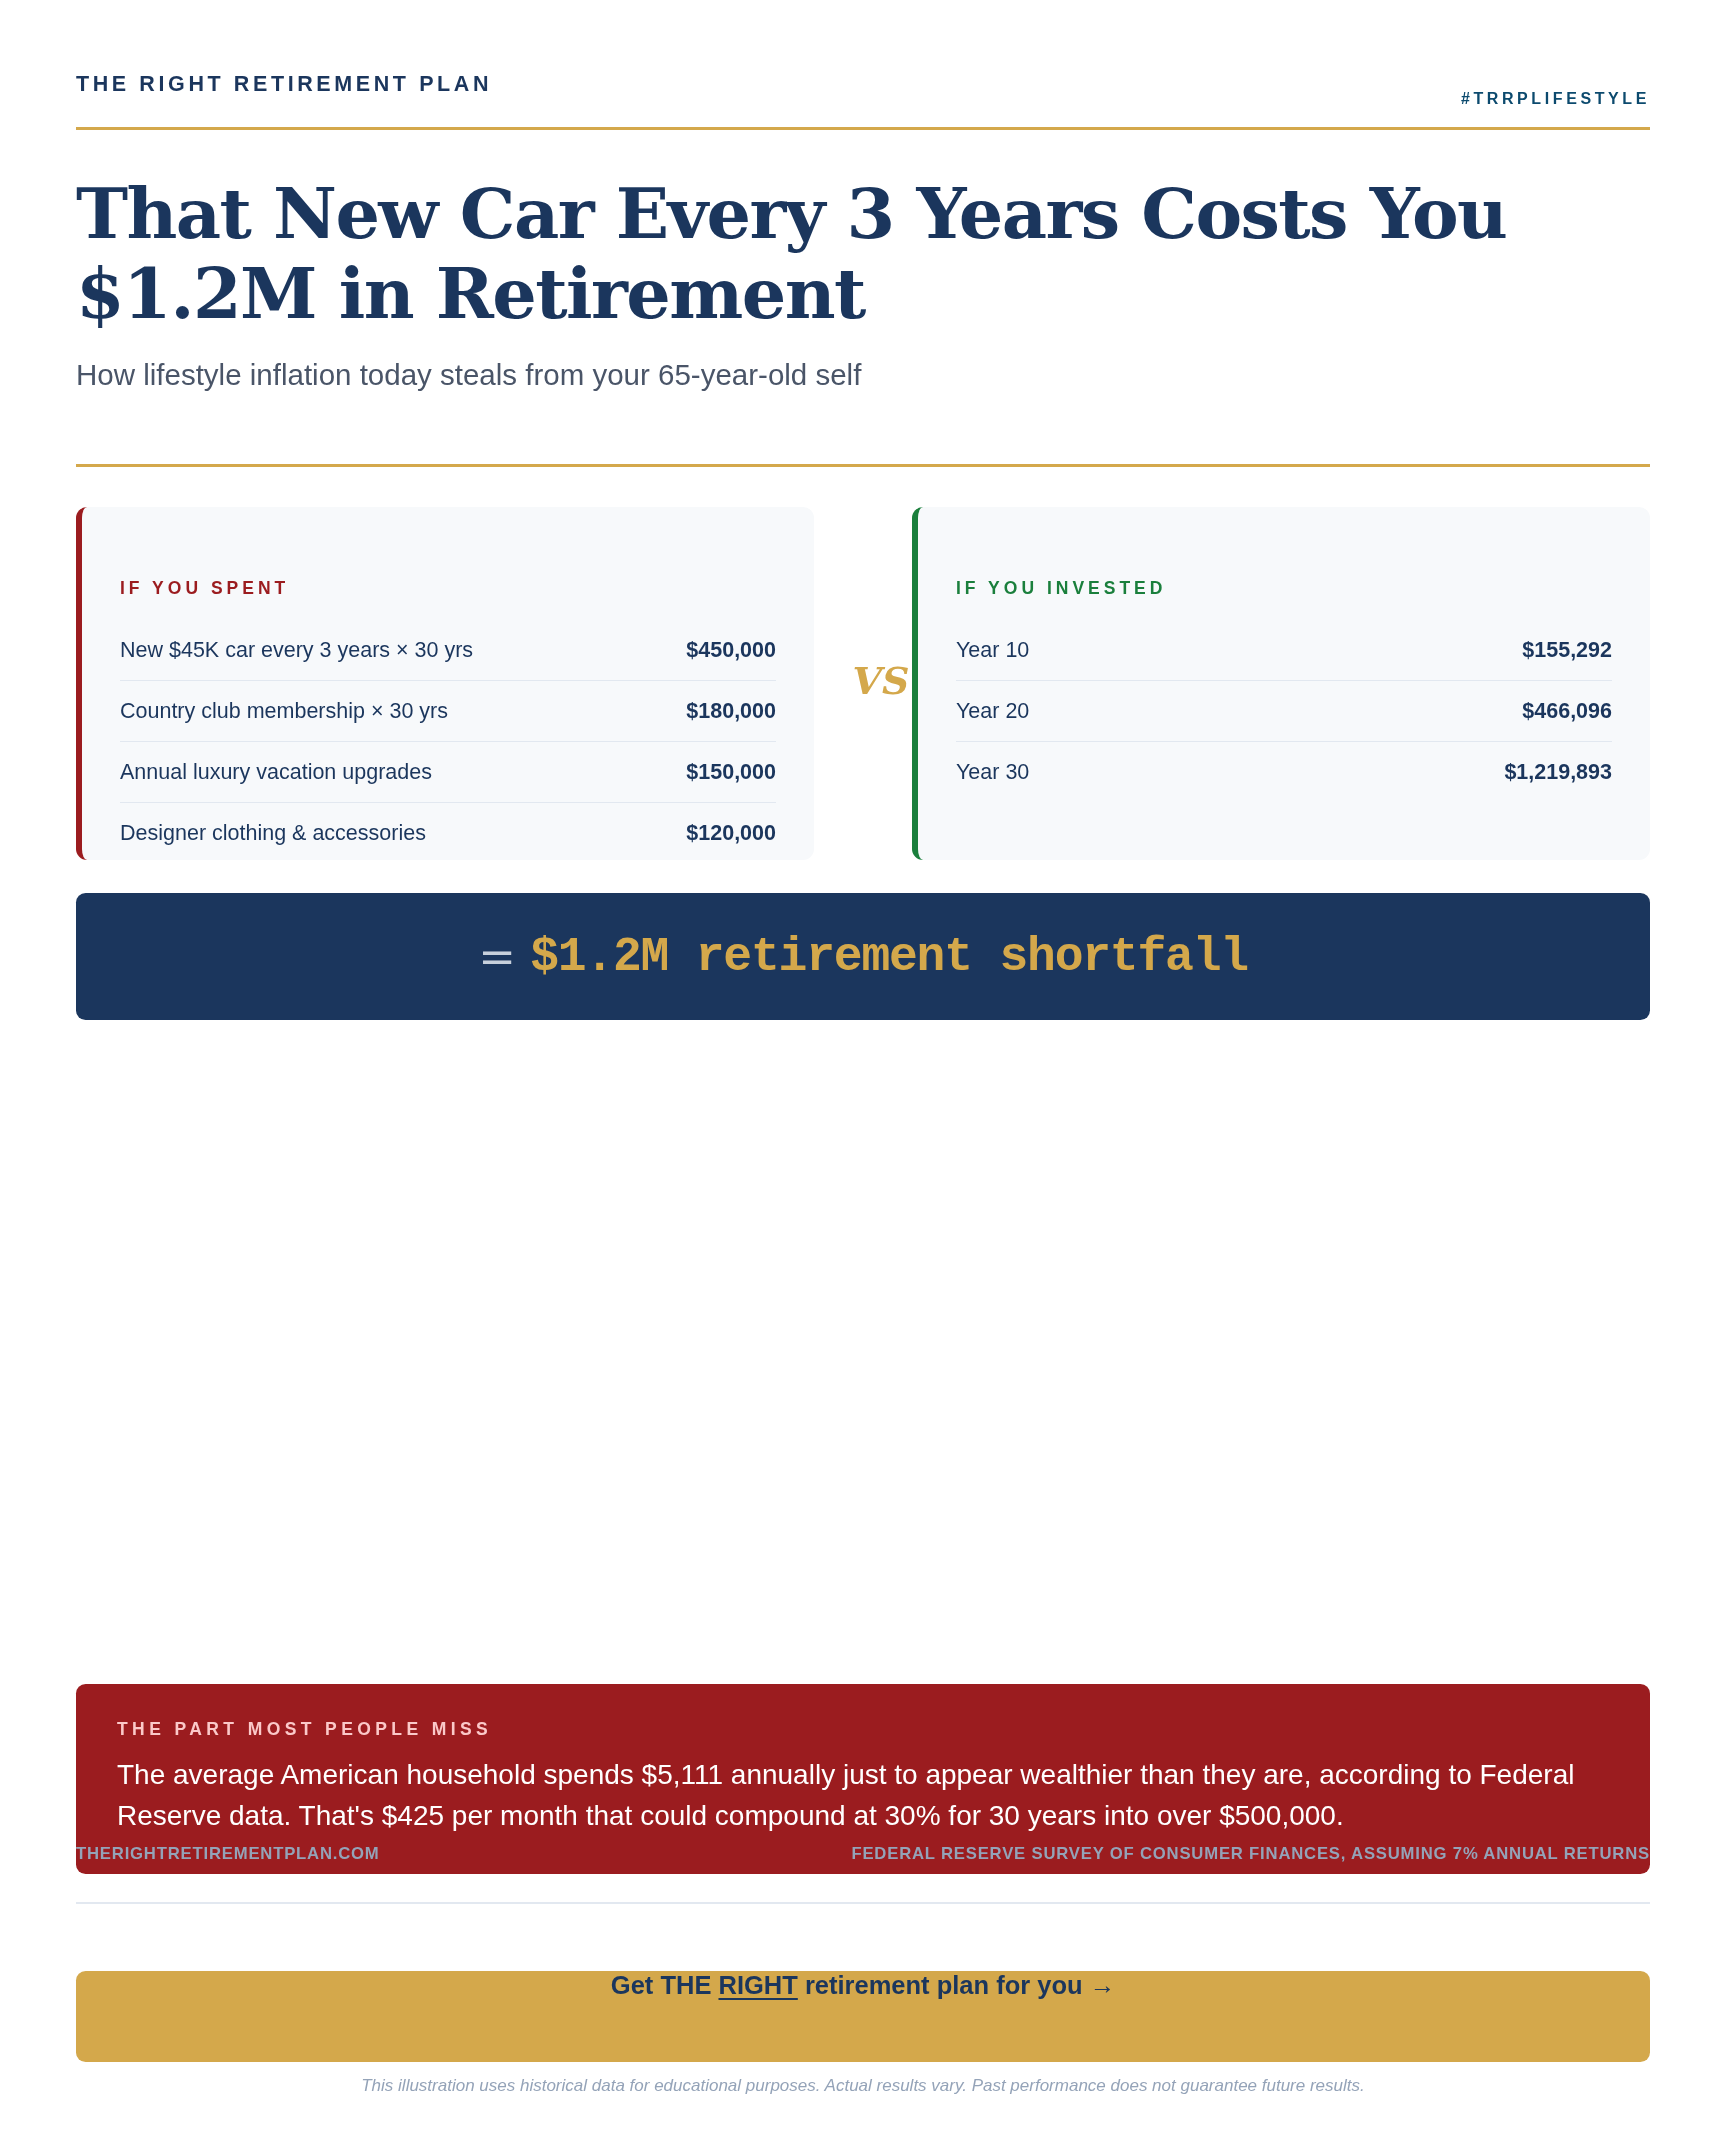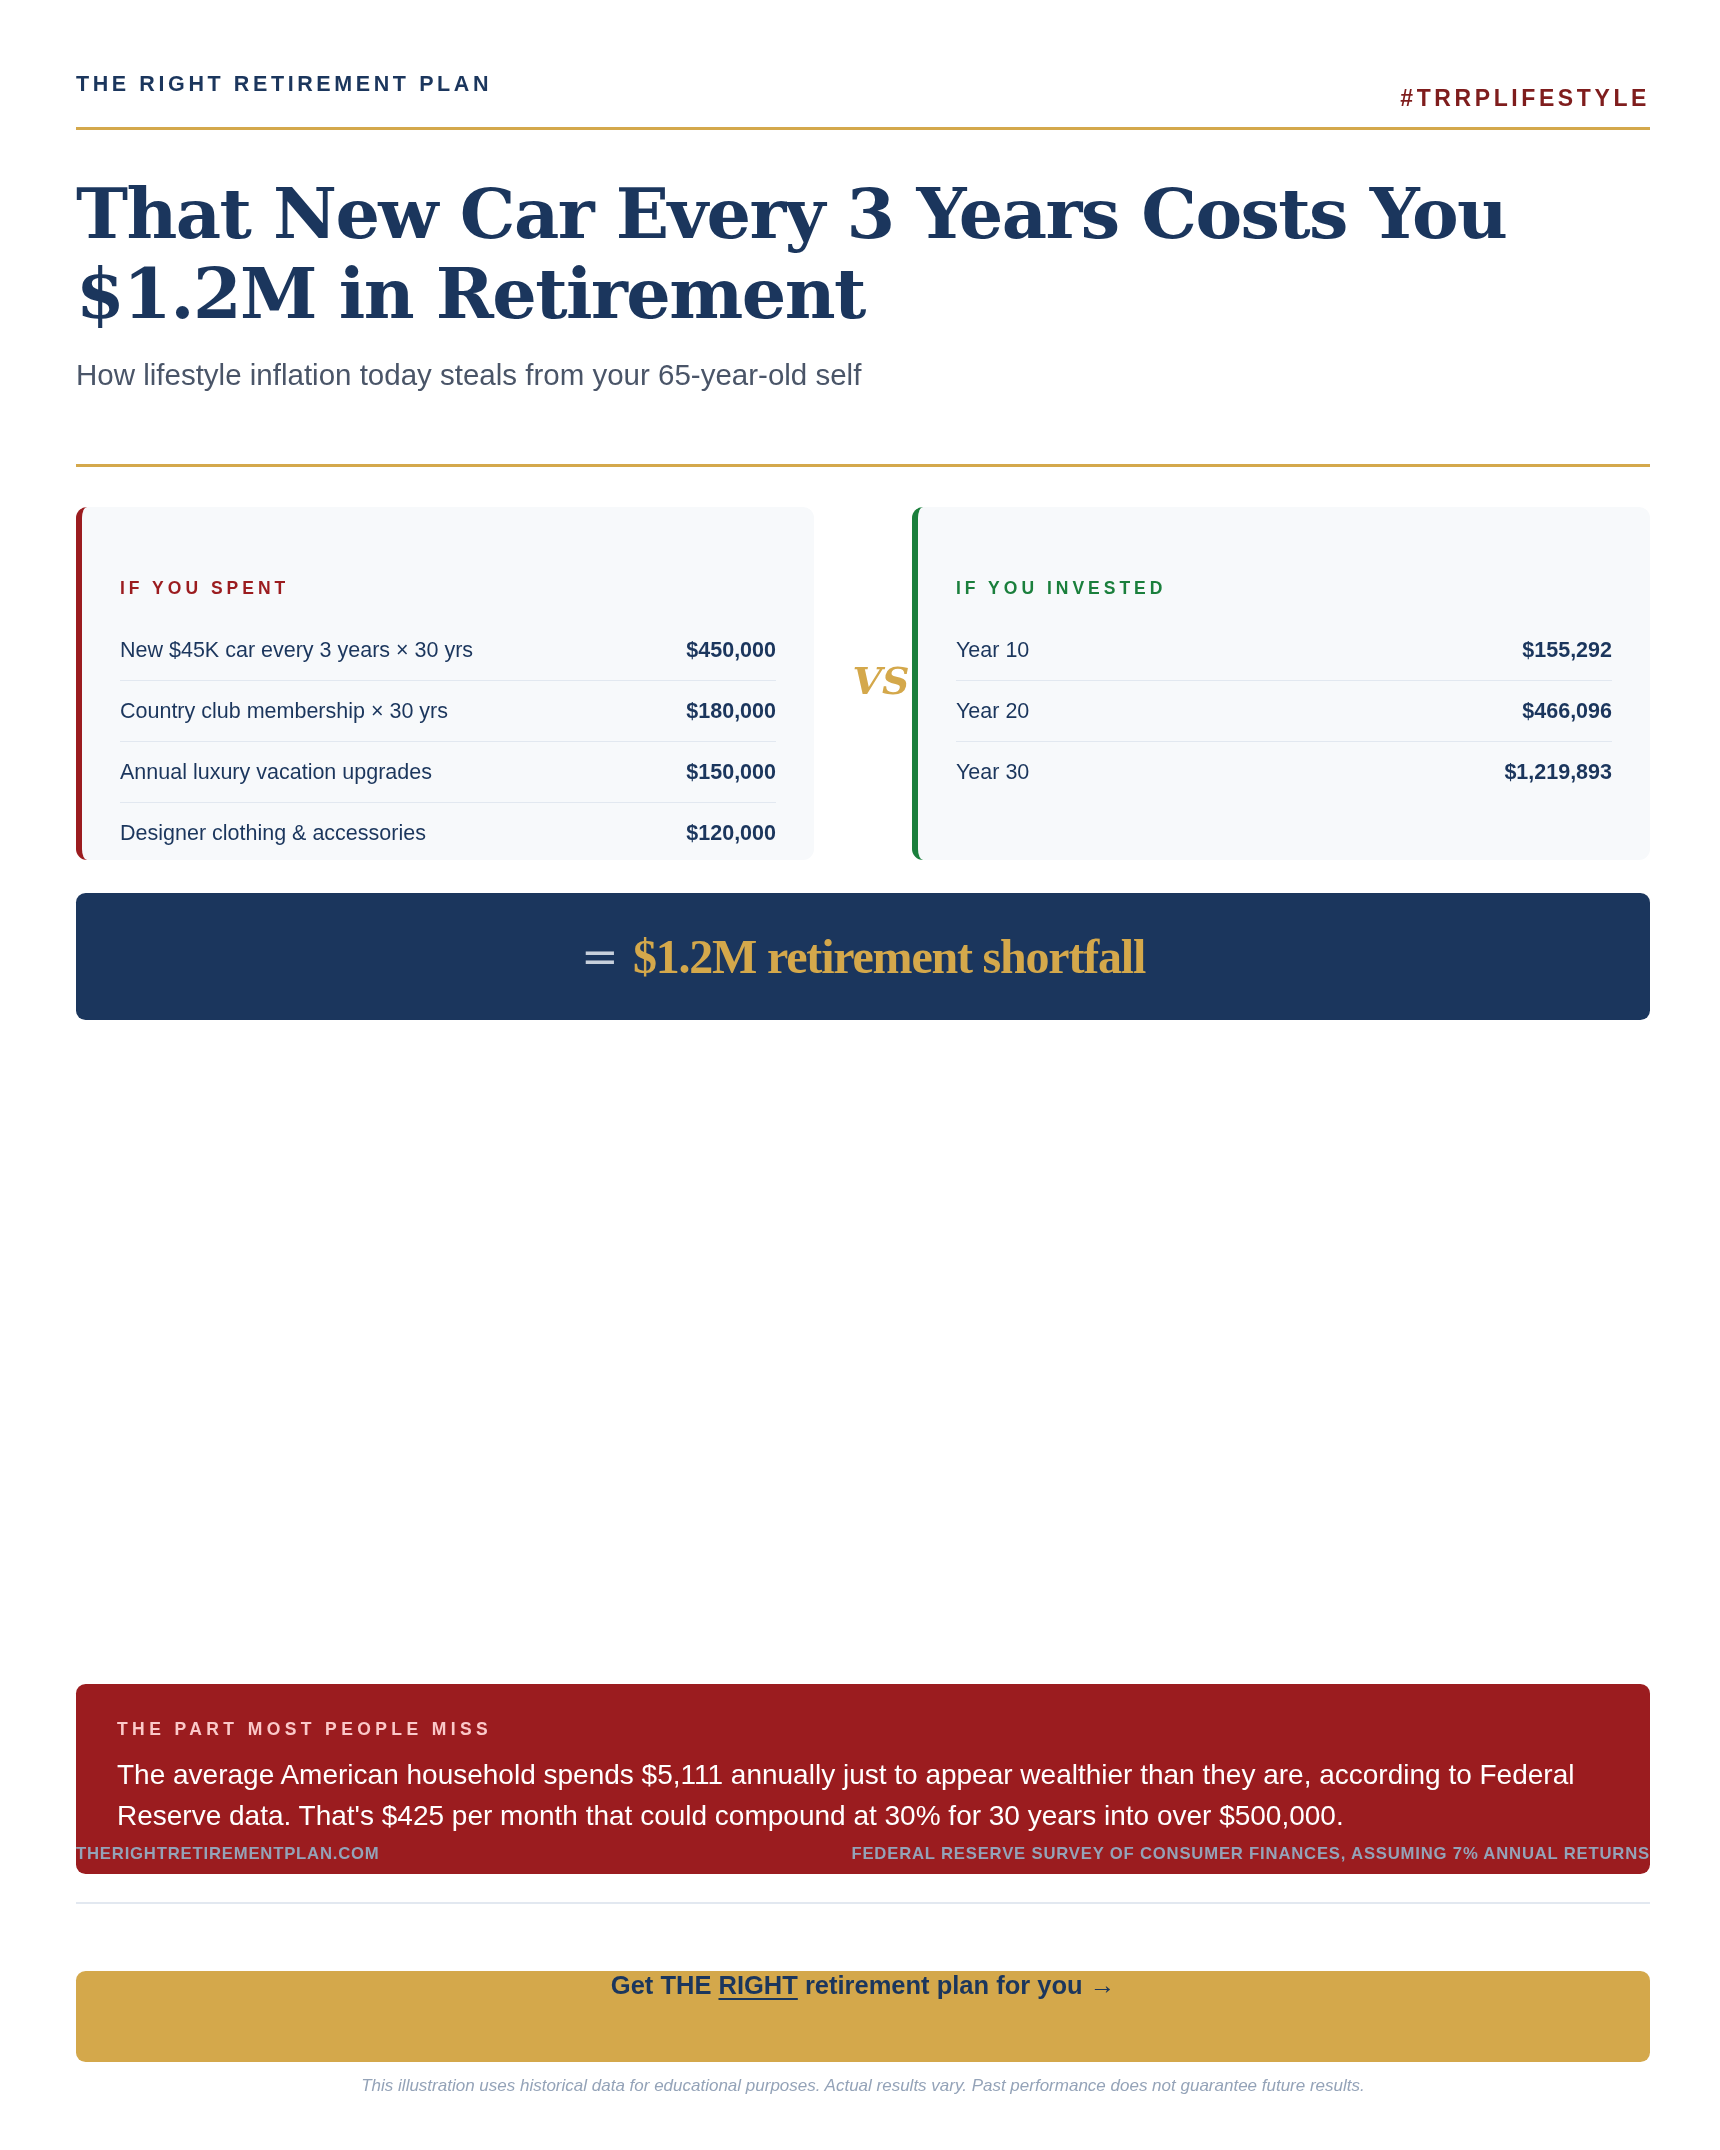--- a/index.html
+++ b/index.html
@@ -3,42 +3,42 @@
   <meta charset="utf-8">
   <style>
     * { box-sizing: border-box; margin: 0; padding: 0; }
     html, body { width: 1721px; height: 2151px; background: #ffffff; }
     body { position: relative; font-family: "Liberation Sans", "DejaVu Sans", sans-serif; color: #1b365d; overflow: hidden; }
 
     .page { position: absolute; left: 76px; top: 0; width: 1574px; height: 2151px; }
 
     .header { position: absolute; top: 70px; left: 0; width: 1574px; height: 29px; display: flex; justify-content: space-between; align-items: center; }
     .brand { font-size: 21.5px; font-weight: 700; letter-spacing: 3.6px; color: #1b365d; }
-    .hashtag { font-size: 23px; font-weight: 700; letter-spacing: 3.6px; color: #7f1d1d; margin-top: 28px; }
+    .hashtag { font-size: 16px; font-weight: 700; letter-spacing: 3.6px; color: #0c4a6e; margin-top: 28px; }
     .rule-top { position: absolute; top: 127px; left: 0; width: 1574px; height: 3.2px; background: #d4a84b; }
 
     .title { position: absolute; top: 174px; left: 0; width: 1574px; font-family: "DejaVu Serif", "Liberation Serif", serif; font-weight: 700; font-size: 70px; line-height: 80px; color: #1b365d; letter-spacing: -1.6px; }
     .subtitle { position: absolute; top: 358px; left: 0; font-size: 29.5px; color: #4a5568; }
     .rule-mid { position: absolute; top: 464px; left: 0; width: 1574px; height: 3.2px; background: #d4a84b; }
 
     .card { position: absolute; top: 507px; height: 353px; background: #f7f9fb; border-radius: 11px; padding: 38px 38px 0 38px; }
     .card.spent { left: 0; width: 738px; border-left: 6.4px solid #9b1c1f; }
     .card.invested { left: 836px; width: 738px; border-left: 6.4px solid #1a7f3c; }
     .card-label { font-size: 17.5px; font-weight: 700; letter-spacing: 4px; margin-top: 33px; margin-bottom: 21px; }
     .spent .card-label { color: #9b1c1f; }
     .invested .card-label { color: #1a7f3c; }
     .row { display: flex; justify-content: space-between; align-items: center; height: 61px; border-bottom: 1.6px solid #e2e8f0; font-size: 21.5px; color: #1b365d; }
     .row:last-child { border-bottom: none; }
     .row .val { font-weight: 700; }
 
     .vs { position: absolute; top: 658px; left: 765px; width: 80px; text-align: center; font-family: "DejaVu Serif", "Liberation Serif", serif; font-style: italic; font-weight: 700; font-size: 38px; color: #d4a84b; }
 
     .banner { position: absolute; top: 893px; left: 0; width: 1574px; height: 127px; background: #1b365d; border-radius: 9.6px; display: flex; justify-content: center; align-items: center; gap: 14.3px; }
     .banner .eq { font-family: "DejaVu Serif", serif; font-size: 45px; color: #c7d0dc; }
-    .banner .txt { font-family: Liberation Serif, serif; font-weight: 700; font-size: 48px; color: #d4a84b; letter-spacing: -1.2px; }
+    .banner .txt { font-family: Liberation Mono, monospace; font-weight: 700; font-size: 48px; color: #d4a84b; letter-spacing: -1.2px; }
 
     .callout { position: absolute; top: 1684px; left: 0; width: 1574px; height: 190px; background: #9b1c1f; border-radius: 9.6px; padding: 35px 41px; }
     .callout-label { font-size: 17.5px; font-weight: 700; letter-spacing: 4.4px; color: #fbc9c9; margin-bottom: 14.3px; }
     .callout-body { font-size: 28px; line-height: 41px; color: #ffffff; }
 
     .divider { position: absolute; top: 1902px; left: 0; width: 1574px; height: 1.6px; background: #e2e8f0; }
     .footer-row { position: absolute; top: 1844px; left: 0; width: 1574px; display: flex; justify-content: space-between; font-size: 16.7px; font-weight: 700; color: #94a3b8; letter-spacing: 0.8px; }
 
     .cta { position: absolute; top: 1971px; left: 0; width: 1574px; height: 91px; background: #d4a84b; border-radius: 9.6px; display: flex; justify-content: center; align-items: flex-start; font-size: 25.5px; font-weight: 700; color: #1b365d; text-decoration: none; border: none; }
     .cta .u { text-decoration: underline; text-underline-offset: 4px; }

